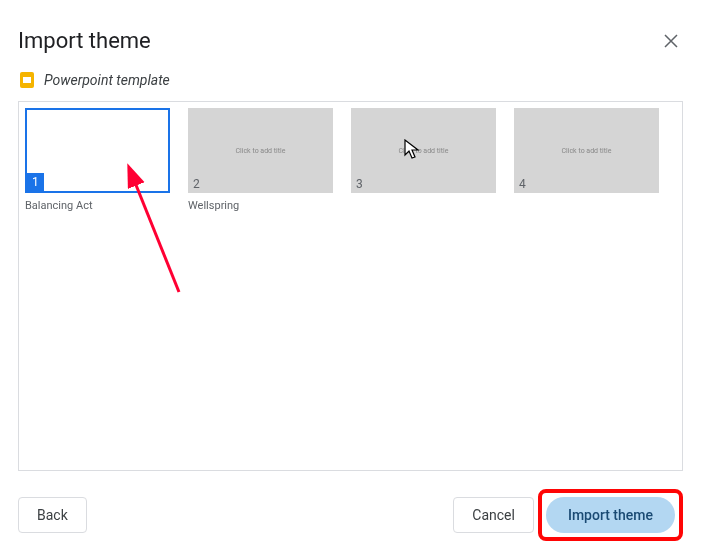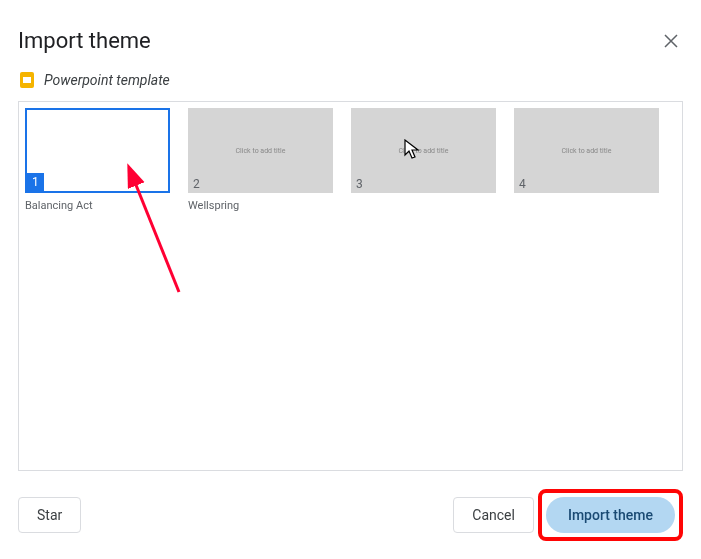--- a/index.html
+++ b/index.html
@@ -92,21 +92,21 @@
         <marker id="arrowhead" markerWidth="10" markerHeight="10" refX="2" refY="3" orient="auto">
           <polygon points="0 0, 8 3, 0 6" fill="#ff0033"></polygon>
         </marker>
       </defs>
       <line x1="60" y1="130" x2="15" y2="18" stroke="#ff0033" stroke-width="3" marker-end="url(#arrowhead)"></line>
     </svg>
 
   </div>
 
   <div class="footer">
-    <button class="btn">Star</button>
+    <button class="btn">Back</button>
     <div class="footer-right">
       <button class="btn">Cancel</button>
       <span class="highlight-box">
         <button class="btn primary">Import theme</button>
       </span>
     </div>
   </div>
 
 </div>
 

